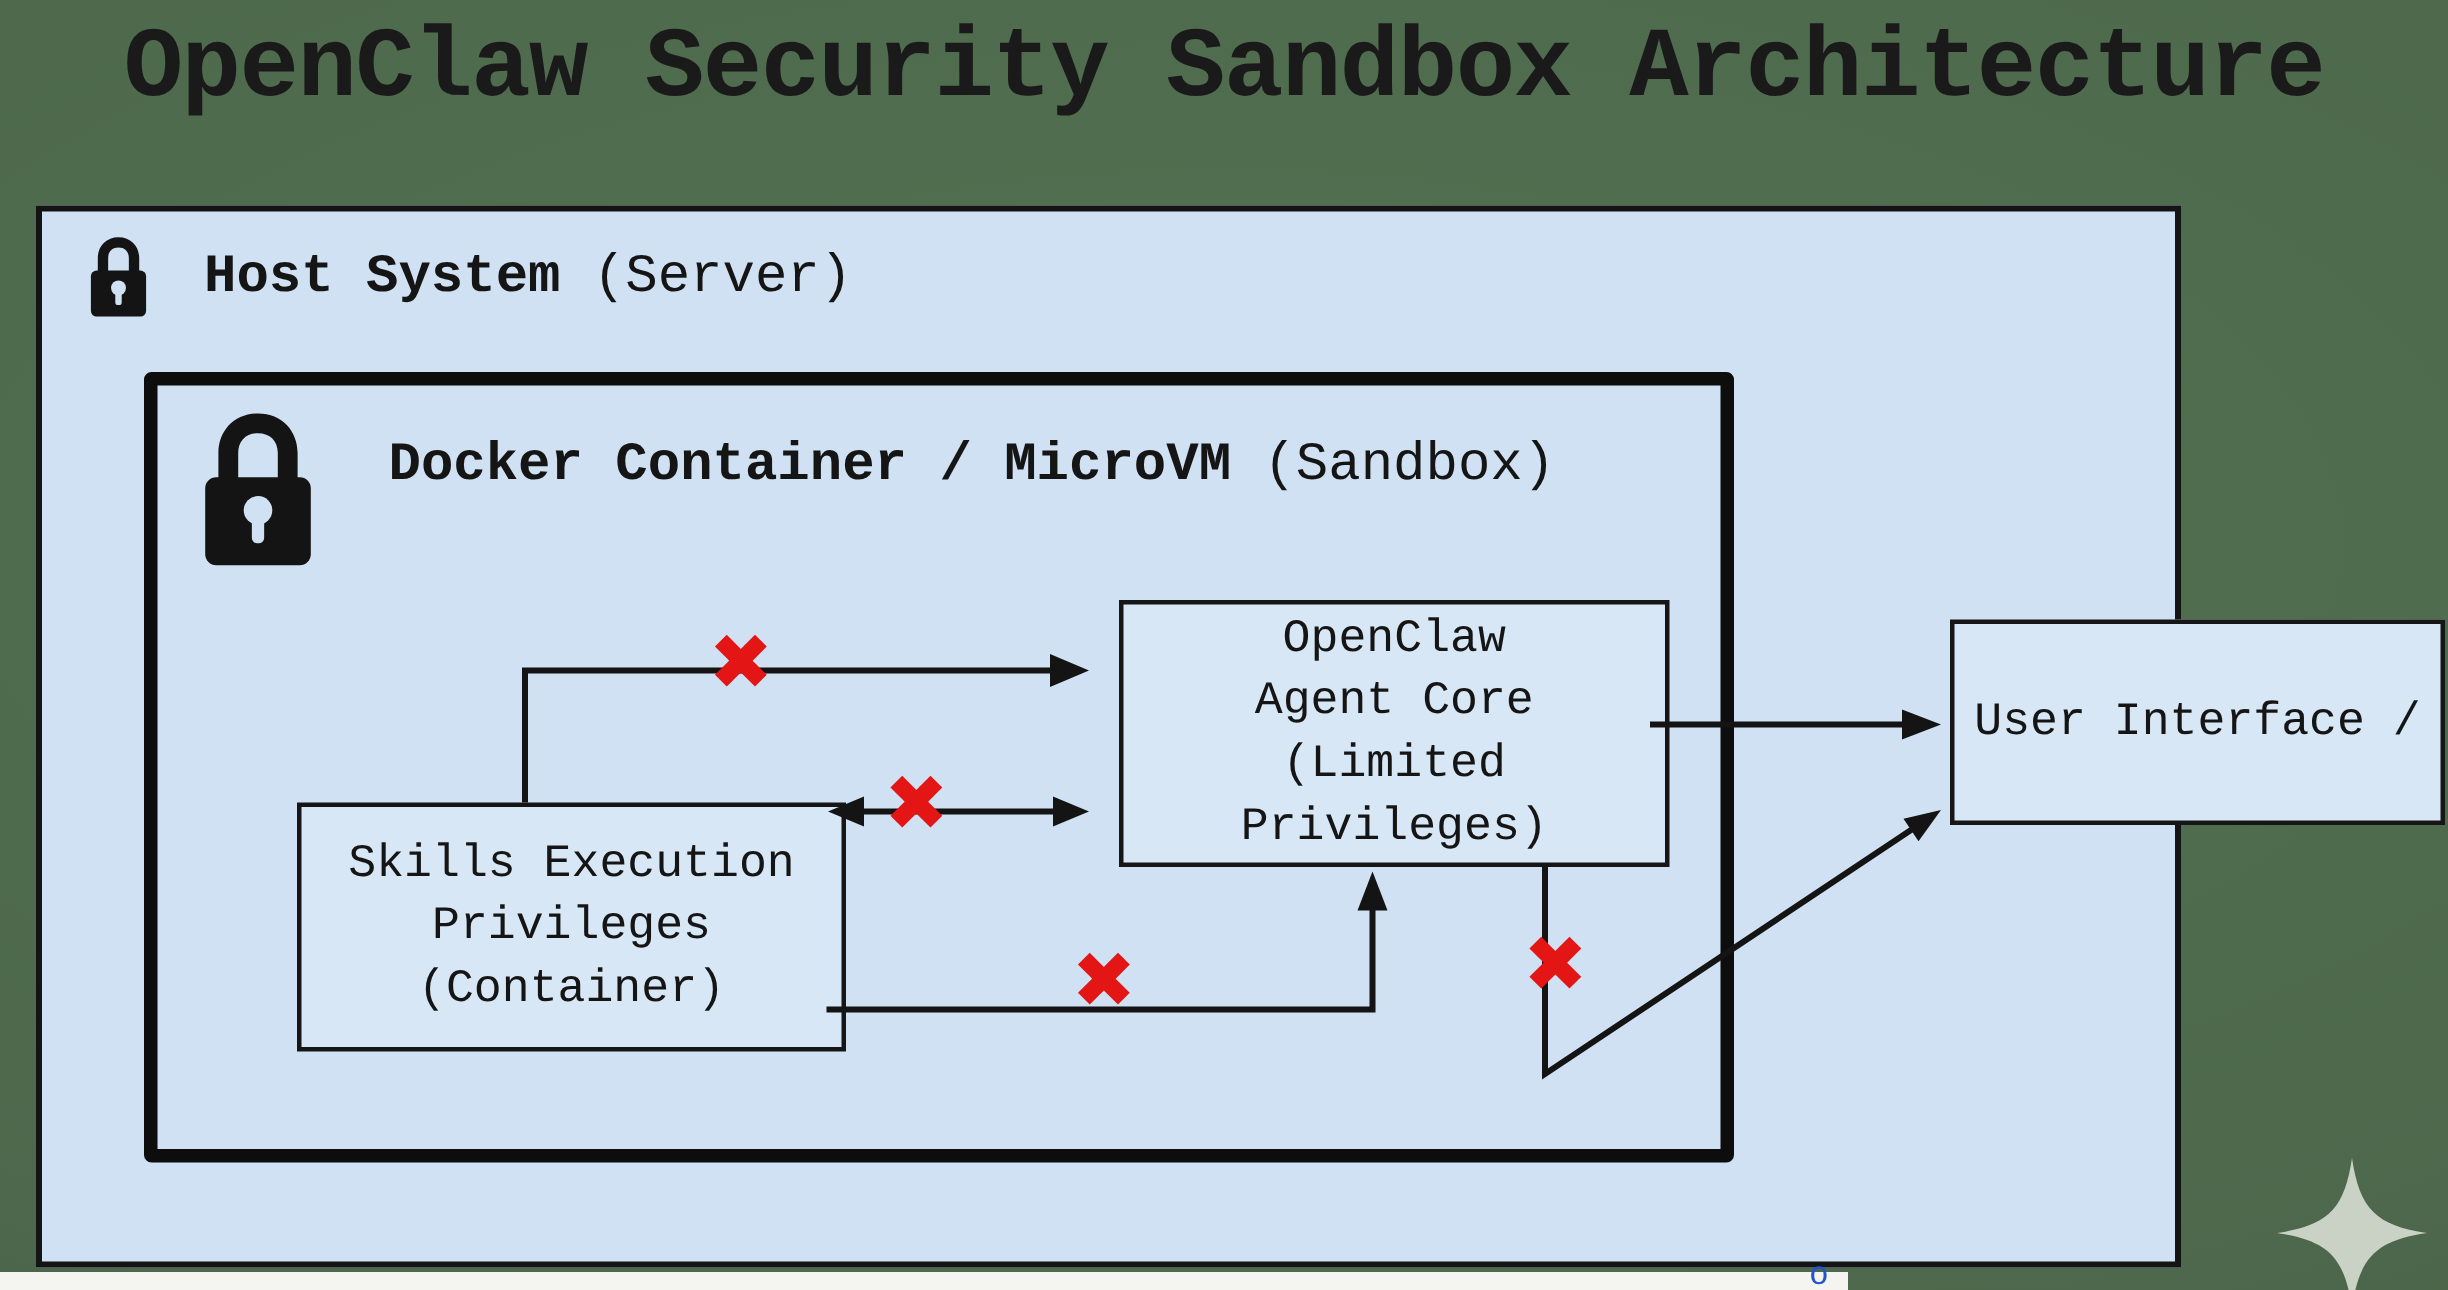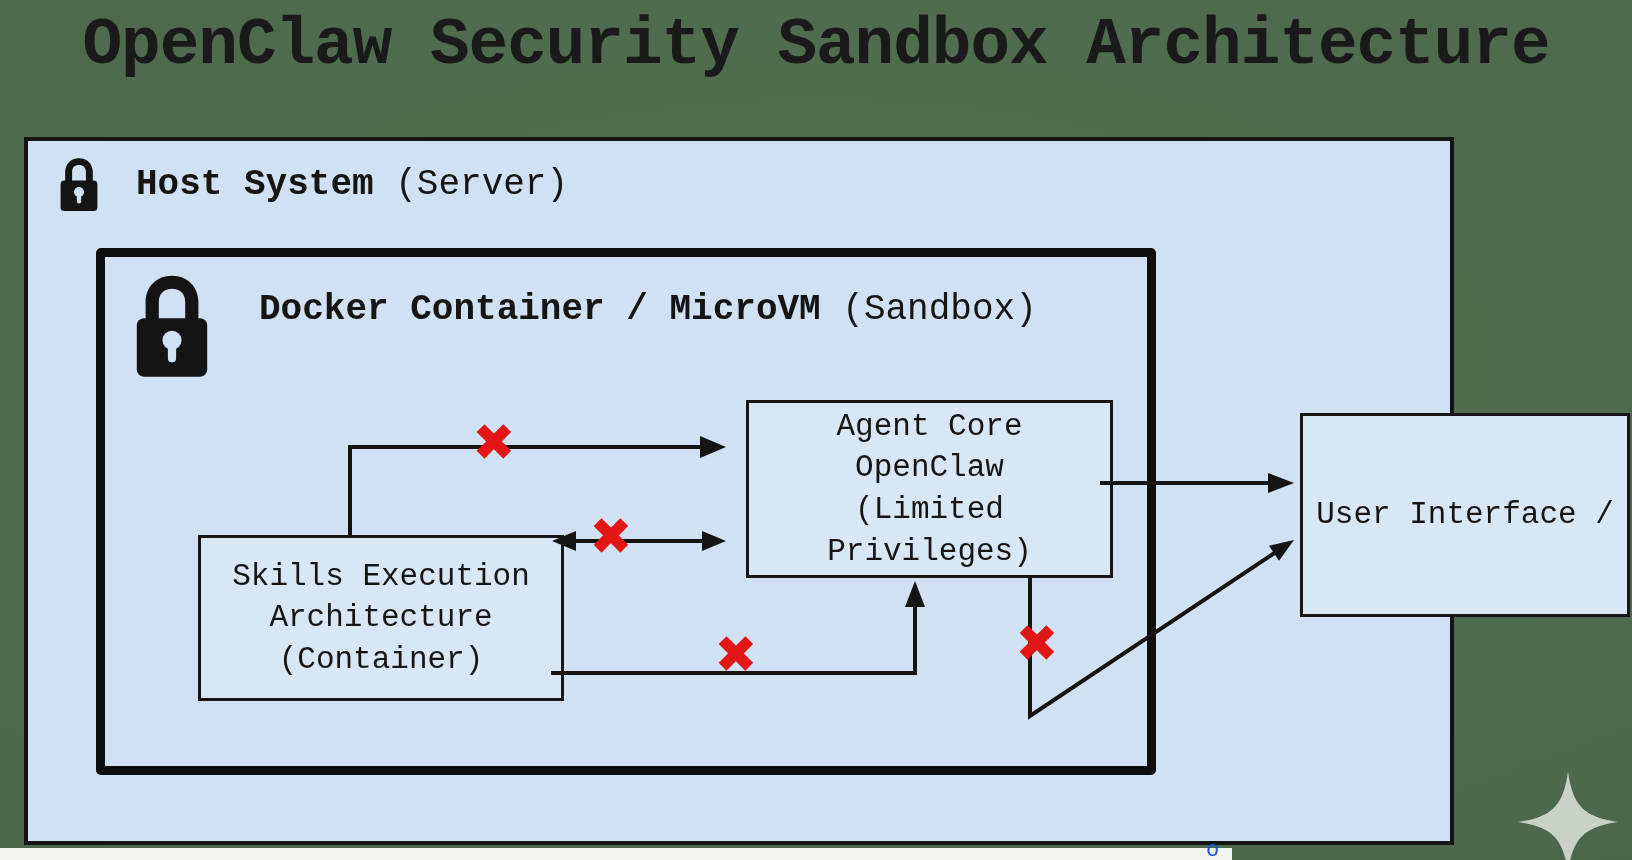--- a/index.html
+++ b/index.html
@@ -29,21 +29,21 @@
   .lbl-b{font-weight:bold;}
   .lbl-n{font-weight:normal;}
   .node{
     position:absolute;box-sizing:border-box;
     background:#d8e7f6;border:3px solid #161616;
     display:flex;flex-direction:column;justify-content:center;align-items:center;
     text-align:center;font-size:31px;line-height:1.34;
   }
   .node-skills{left:93px;top:278px;width:366px;height:166px;justify-content:center;}
   .node-core{left:641px;top:143px;width:367px;height:178px;}
-  .node-ui{left:1300px;top:413px;width:330px;height:204px;}
+  .node-ui{left:1300px;top:413px;width:330px;height:137px;}
   .edges-overlay{
     position:absolute;left:0;top:0;width:1632px;height:860px;
     pointer-events:none;z-index:20;
   }
   .edges-overlay path{fill:none;stroke:#141414;stroke-width:4;}
   .edges-overlay polygon{fill:#141414;stroke:none;}
   .blocked-x{
     position:absolute;z-index:30;width:70px;height:70px;
     display:flex;align-items:center;justify-content:center;
     font-size:68px;font-weight:bold;color:#e41515;
@@ -98,27 +98,27 @@
         <rect x="27.2" y="50" width="5.6" height="12" rx="2.5" fill="#cfe1f2"></rect>
       </svg>
 
       <div class="zone-label sandbox-label">
         <span class="lbl-b">Docker Container / MicroVM</span>
         <span class="lbl-n">(Sandbox)</span>
       </div>
 
       <div class="node node-skills">
         <div>Skills Execution</div>
-        <div>Architecture</div>
+        <div>Privileges</div>
         <div>(Container)</div>
       </div>
 
       <div class="node node-core">
+        <div>OpenClaw</div>
         <div>Agent Core</div>
-        <div>OpenClaw</div>
         <div>(Limited Privileges)</div>
       </div>
 
     </div>
   </div>
 
   <div class="node node-ui">
     <div>User Interface /</div>
   </div>
 

